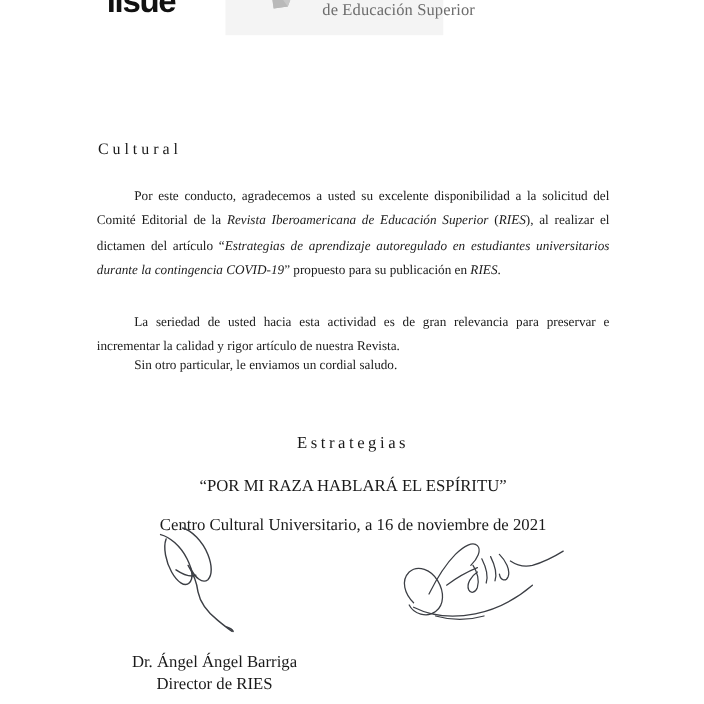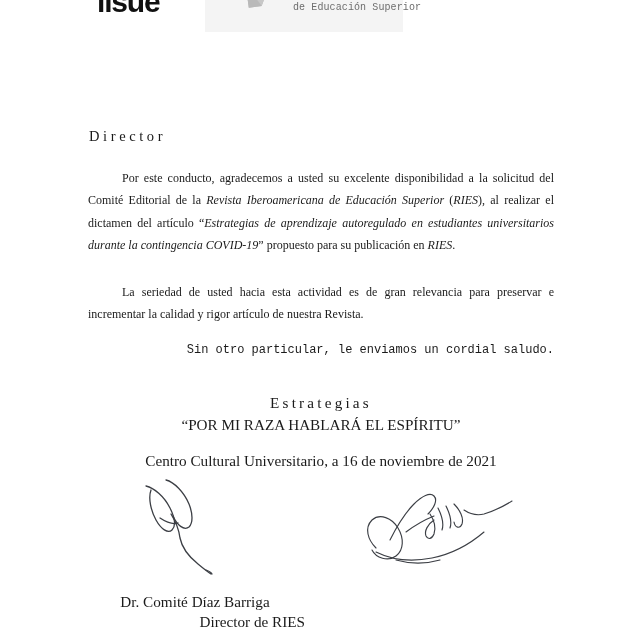--- a/index.html
+++ b/index.html
@@ -75,22 +75,22 @@
     height: 0;
     border-left: 13px solid transparent;
     border-right: 13px solid transparent;
     border-top: 24px solid #c7c7c7;
   }
 
   .logo-subtext {
     position: absolute;
     left: 293px;
     top: 2px;
-    font-family: Liberation Mono, monospace;
-    font-size: 10px;
+    font-family: Liberation Serif, serif;
+    font-size: 15px;
     color: #6d6d6d;
     letter-spacing: 0.1px;
     white-space: nowrap;
   }
 
   
   .recipient {
     position: absolute;
     left: 88px;
     top: 89px;
@@ -113,41 +113,41 @@
     left: 88px;
     width: 466px;
     text-align: justify;
     text-justify: inter-word;
     font-size: 12px;
     line-height: 22.3px;
   }
 
   .para-1 { top: 167px; text-indent: 34px; }
   .para-2 { top: 281px; text-indent: 34px; }
-  .para-3 { top: 339px; text-indent: 34px; text-align: right; font-family: Liberation Mono, monospace; }
+  .para-3 { top: 320px; text-indent: 34px; text-align: left; }
 
   .para i { font-style: italic; }
 
   
   .closing {
     position: absolute;
     left: 88px;
     top: 393px;
     width: 466px;
     text-align: center;
     font-size: 15.2px;
     line-height: 20.5px;
   }
   .closing .atentamente {
     letter-spacing: 3.2px;
     display: block;
   }
   .closing .lema {
     display: block;
-    margin-top: 1px;
+    margin-top: 18px;
   }
   .closing .lugar {
     display: block;
     margin-top: 16px;
   }
 
   
   .sig-area {
     position: absolute;
     left: 88px;
@@ -181,36 +181,36 @@
   .name-col {
     position: absolute;
     width: 220px;
     text-align: center;
     font-size: 15.2px;
     line-height: 20px;
   }
   .name-col.left  { left: -3px; }
   .name-col.right { left: 249px; }
   .name-col .nm { display: block; }
-  .name-col .rl { display: block; text-align: right; }
+  .name-col .rl { display: block; }
 </style>
 </head>
 <body>
 
 <div class="page">
 
   <div class="header">
     <div class="logo-right-box"></div>
     <div class="logo-triangle"></div>
     <div class="logo-iisue">iisue</div>
     <div class="logo-subtext">de Educación Superior</div>
   </div>
 
 
-  <div class="presente">Director</div>
+  <div class="presente">Cultural</div>
 
   <div class="para para-1">
     <span>Por este conducto, agradecemos a usted su excelente disponibilidad a la solicitud del Comité Editorial de la </span><i>Revista Iberoamericana de Educación Superior</i><span> (</span><i>RIES</i><span>), al realizar el dictamen del artículo “</span><i>Estrategias de aprendizaje autoregulado en estudiantes universitarios durante la contingencia COVID-19</i><span>” propuesto para su publicación en </span><i>RIES</i><span>.</span>
   </div>
 
   <div class="para para-2">La seriedad de usted hacia esta actividad es de gran relevancia para preservar e incrementar la calidad y rigor artículo de nuestra Revista.</div>
 
   <div class="para para-3">Sin otro particular, le enviamos un cordial saludo.</div>
 
   <div class="closing">
@@ -253,18 +253,18 @@
           <path d="M30 82 C 46 90, 66 92, 86 88 C 106 84, 124 74, 138 62"></path>
           <path d="M50 90 C 64 94, 80 94, 94 90"></path>
         </g>
       </svg>
     </div>
 
   </div>
 
   <div class="names">
     <div class="name-col left">
-      <span class="nm">Dr. Comité Díaz Barriga</span>
+      <span class="nm">Dr. Ángel Ángel Barriga</span>
       <span class="rl">Director de RIES</span>
     </div>
   </div>
 
 </div>
 
 </body></html>

